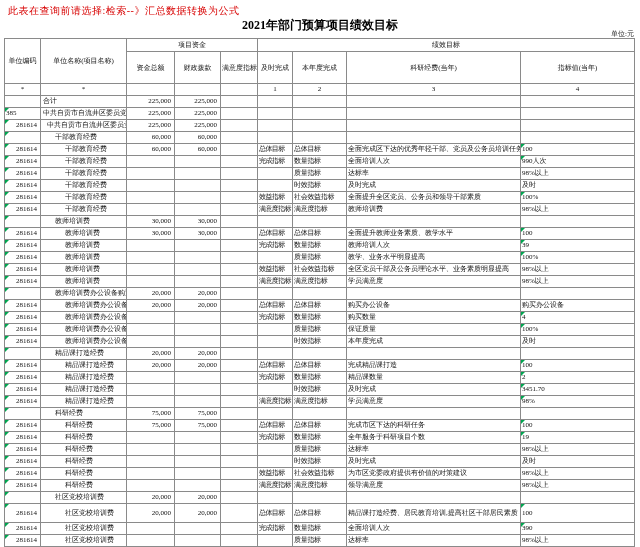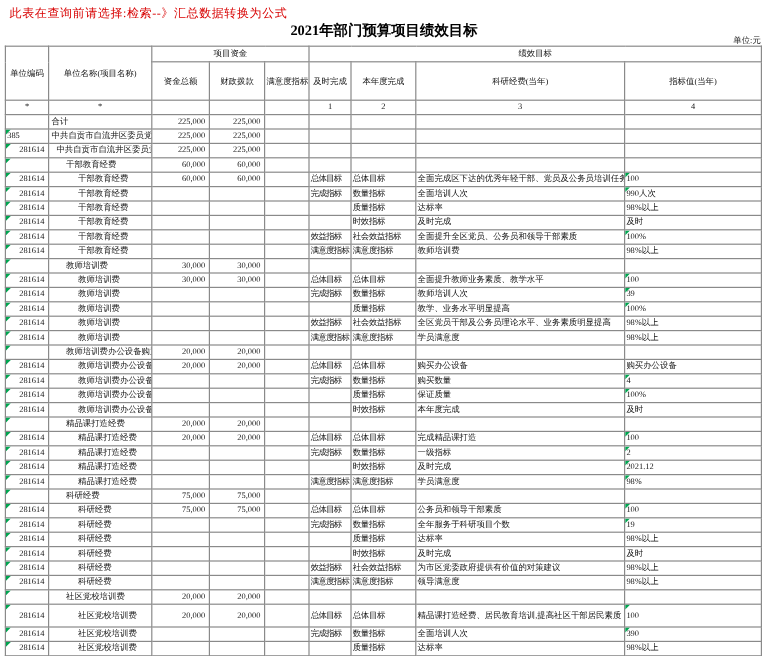--- a/index.html
+++ b/index.html
@@ -350,33 +350,33 @@
         <td class="tri">100</td>
       </tr>
       <tr>
         <td class="tri" style="text-align: right; padding-right: 3px;">281614</td>
         <td style="padding-left: 24px;">精品课打造经费</td>
         <td class="num"></td>
         <td class="num"></td>
         <td class="num"></td>
         <td class="l1">完成指标</td>
         <td class="l2">数量指标</td>
-        <td>一级指标</td>
+        <td>精品课数量</td>
         <td class="tri">2</td>
       </tr>
       <tr>
         <td class="tri" style="text-align: right; padding-right: 3px;">281614</td>
         <td style="padding-left: 24px;">精品课打造经费</td>
         <td class="num"></td>
         <td class="num"></td>
         <td class="num"></td>
         <td class="l1"></td>
         <td class="l2">时效指标</td>
         <td>及时完成</td>
-        <td class="tri">2021.12</td>
+        <td class="tri">3451.70</td>
       </tr>
       <tr>
         <td class="tri" style="text-align: right; padding-right: 3px;">281614</td>
         <td style="padding-left: 24px;">精品课打造经费</td>
         <td class="num"></td>
         <td class="num"></td>
         <td class="num"></td>
         <td class="l1">满意度指标</td>
         <td class="l2">满意度指标</td>
         <td>学员满意度</td>
@@ -394,21 +394,21 @@
         <td></td>
       </tr>
       <tr>
         <td class="tri" style="text-align: right; padding-right: 3px;">281614</td>
         <td style="padding-left: 24px;">科研经费</td>
         <td class="num">75,000</td>
         <td class="num">75,000</td>
         <td class="num"></td>
         <td class="l1">总体目标</td>
         <td class="l2">总体目标</td>
-        <td>公务员和领导干部素质</td>
+        <td>完成市区下达的科研任务</td>
         <td class="tri">100</td>
       </tr>
       <tr>
         <td class="tri" style="text-align: right; padding-right: 3px;">281614</td>
         <td style="padding-left: 24px;">科研经费</td>
         <td class="num"></td>
         <td class="num"></td>
         <td class="num"></td>
         <td class="l1">完成指标</td>
         <td class="l2">数量指标</td>

